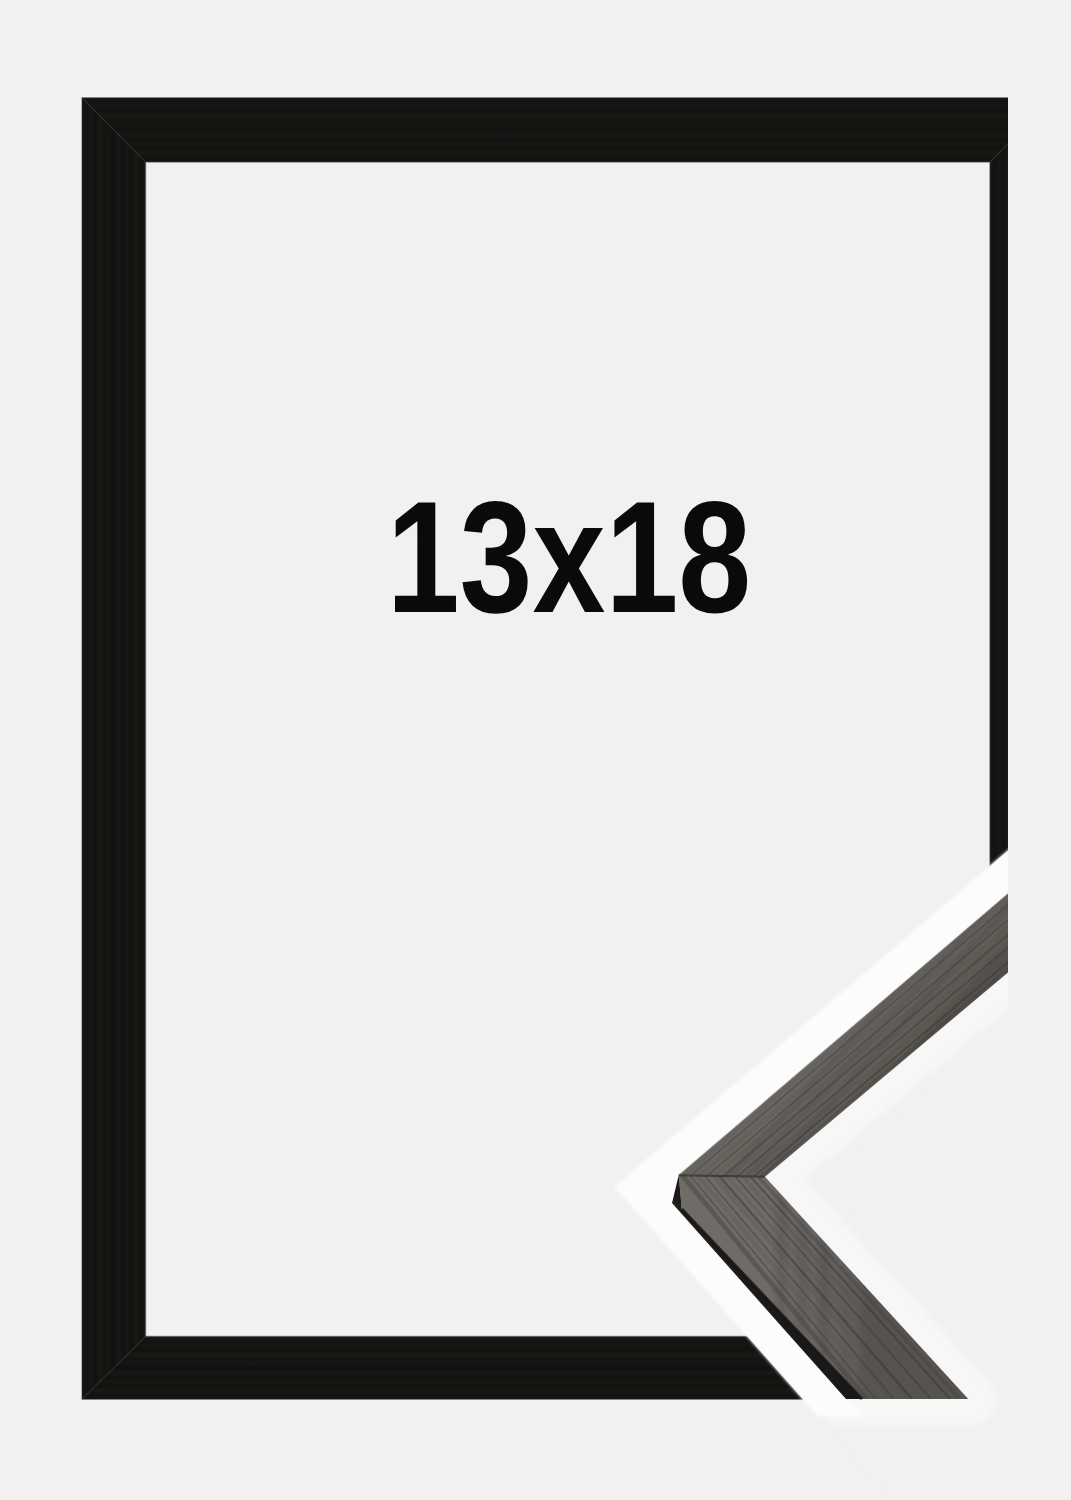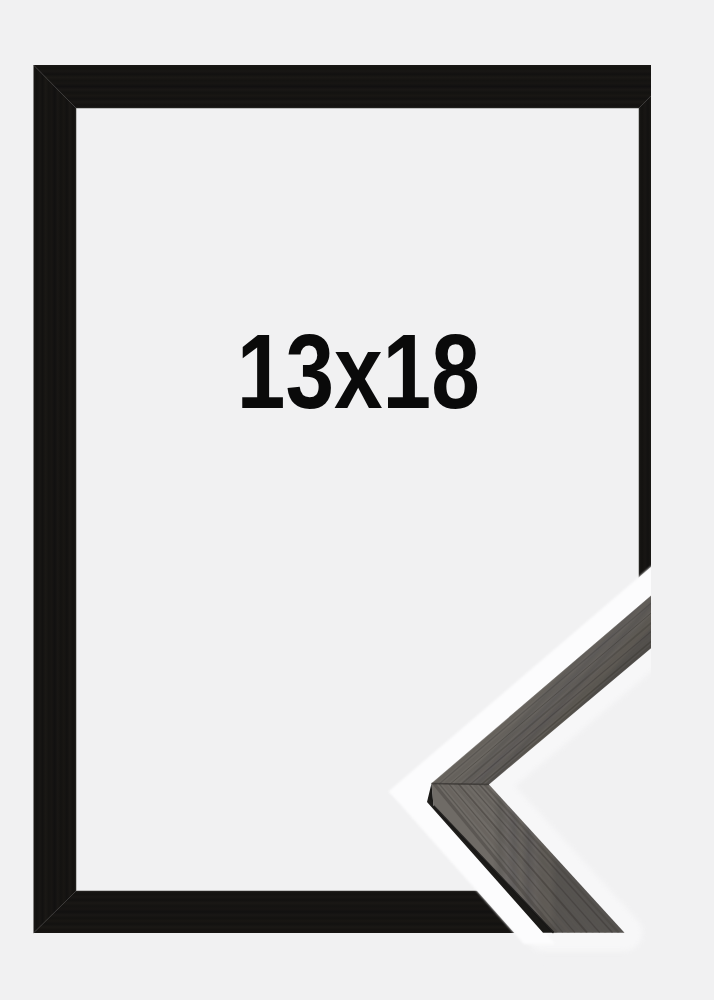--- a/index.html
+++ b/index.html
@@ -1,15 +1,15 @@
 <!DOCTYPE html>
 <html><head><meta charset="utf-8">
 <style>
 html,body{margin:0;padding:0;background:#f1f1f2;}
-#stage{position:relative;width:651px;height:1000px;overflow:hidden;font-family:"Liberation Sans", sans-serif;}
+#stage{position:relative;width:651px;height:1000px;overflow:hidden;font-family:"Liberation Sans", sans-serif;padding-left:21px;}
 svg{display:block}
 </style></head>
 <body>
 <div id="stage">
 <svg xmlns="http://www.w3.org/2000/svg" width="714" height="1000" viewBox="0 0 714 1000">
 <defs>
 <filter id="b26" x="-60%" y="-60%" width="220%" height="220%">
           <feGaussianBlur stdDeviation="2.6"></feGaussianBlur>
         </filter>
 <filter id="b11" x="-40%" y="-40%" width="180%" height="180%">

